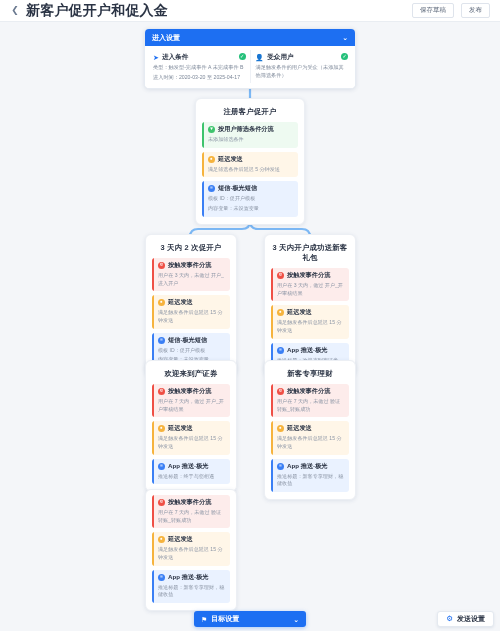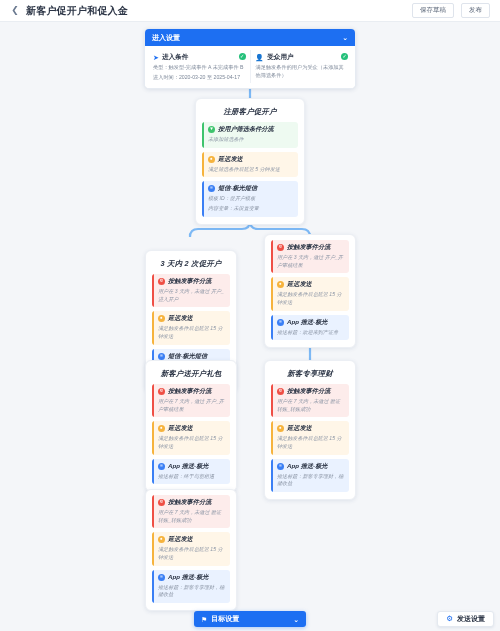--- a/index.html
+++ b/index.html
@@ -17,21 +17,21 @@
     background: #ffffff; border-bottom: 1px solid #e9edf2;
     display: flex; align-items: center; padding: 0 10px;
     z-index: 40;
   }
   .back-chevron {
     width: 10px; height: 10px; flex: 0 0 auto;
     display: flex; align-items: center; justify-content: center;
     color: #6b7a90; font-size: 9px; line-height: 1; cursor: pointer;
   }
   .page-title {
-    font-size: 10px; font-weight: bold; color: #2b3445;
+    font-size: 14px; font-weight: bold; color: #2b3445;
     margin-left: 6px; letter-spacing: .2px; white-space: nowrap;
   }
   .topbar-actions { margin-left: auto; display: flex; gap: 7px; align-items: center; }
   .tb-btn {
     font-size: 6.5px; color: #5b6779; background: #fff;
     border: 1px solid #dfe4ec; border-radius: 2px;
     padding: 3px 7px; line-height: 1; cursor: pointer; white-space: nowrap;
   }
 
   
@@ -71,21 +71,20 @@
   .ec-line { font-size: 5.2px; color: #7d8899; line-height: 1.45; margin-top: 2px; }
   .ic-send { color: #1d6ff2; font-size: 7px; line-height: 1; }
   .ic-user { color: #3b4a61; font-size: 7px; line-height: 1; }
 
   
   .flow-card {
     background: #ffffff; border-radius: 6px;
     box-shadow: 0 1px 4px rgba(30,60,110,.10);
     border: 1px solid #eceff4;
     padding: 5px 6px 7px 6px;
-    font-style: italic;
   }
   .flow-title {
     text-align: center; font-size: 7.4px; font-weight: bold;
     color: #2b3445; padding: 3px 0 5px 0; letter-spacing: .2px;
   }
   .step {
     border-radius: 3px; padding: 3px 5px 4px 6px;
     margin-bottom: 4px; position: relative; overflow: hidden;
   }
   .step:last-child { margin-bottom: 0; }
@@ -229,21 +228,21 @@
           <div class="step blue">
             <div class="step-head">
               <span class="step-dot">≡</span>
               <span class="step-name">短信-极光短信</span>
             </div>
             <div class="step-desc">模板 ID：促开户模板</div>
             <div class="step-desc">内容变量：未设置变量</div>
           </div>
         </div>
       </div>
-    <div class="node" id="node-1" style="left:145px; top:228px; width:92px;">
+    <div class="node" id="node-1" style="left:145px; top:212px; width:92px;">
         <div class="flow-card">
           <div class="flow-title">3 天内 2 次促开户</div>
           <div class="step red">
             <div class="step-head">
               <span class="step-dot">✲</span>
               <span class="step-name">按触发事件分流</span>
             </div>
             <div class="step-desc">用户在 3 天内，未做过 开户_进入开户</div>
           </div>
           <div class="step orange">
@@ -258,20 +257,21 @@
               <span class="step-dot">≡</span>
               <span class="step-name">短信-极光短信</span>
             </div>
             <div class="step-desc">模板 ID：促开户模板</div>
             <div class="step-desc">内容变量：未设置变量</div>
           </div>
         </div>
       </div>
     <div class="node" id="node-2" style="left:264px; top:212px; width:92px;">
         <div class="flow-card">
+          <div class="flow-title">3 天内开户成功送新客礼包</div>
           <div class="step red">
             <div class="step-head">
               <span class="step-dot">✲</span>
               <span class="step-name">按触发事件分流</span>
             </div>
             <div class="step-desc">用户在 3 天内，做过 开户_开户审核结果</div>
           </div>
           <div class="step orange">
             <div class="step-head">
               <span class="step-dot">●</span>
@@ -283,21 +283,21 @@
             <div class="step-head">
               <span class="step-dot">≡</span>
               <span class="step-name">App 推送-极光</span>
             </div>
             <div class="step-desc">推送标题：欢迎来到产证券</div>
           </div>
         </div>
       </div>
     <div class="node" id="node-3" style="left:145px; top:338px; width:92px;">
         <div class="flow-card">
-          <div class="flow-title">新客户送开户礼包</div>
+          <div class="flow-title">欢迎来到产证券</div>
           <div class="step red">
             <div class="step-head">
               <span class="step-dot">✲</span>
               <span class="step-name">按触发事件分流</span>
             </div>
             <div class="step-desc">用户在 7 天内，做过 开户_开户审核结果</div>
           </div>
           <div class="step orange">
             <div class="step-head">
               <span class="step-dot">●</span>

